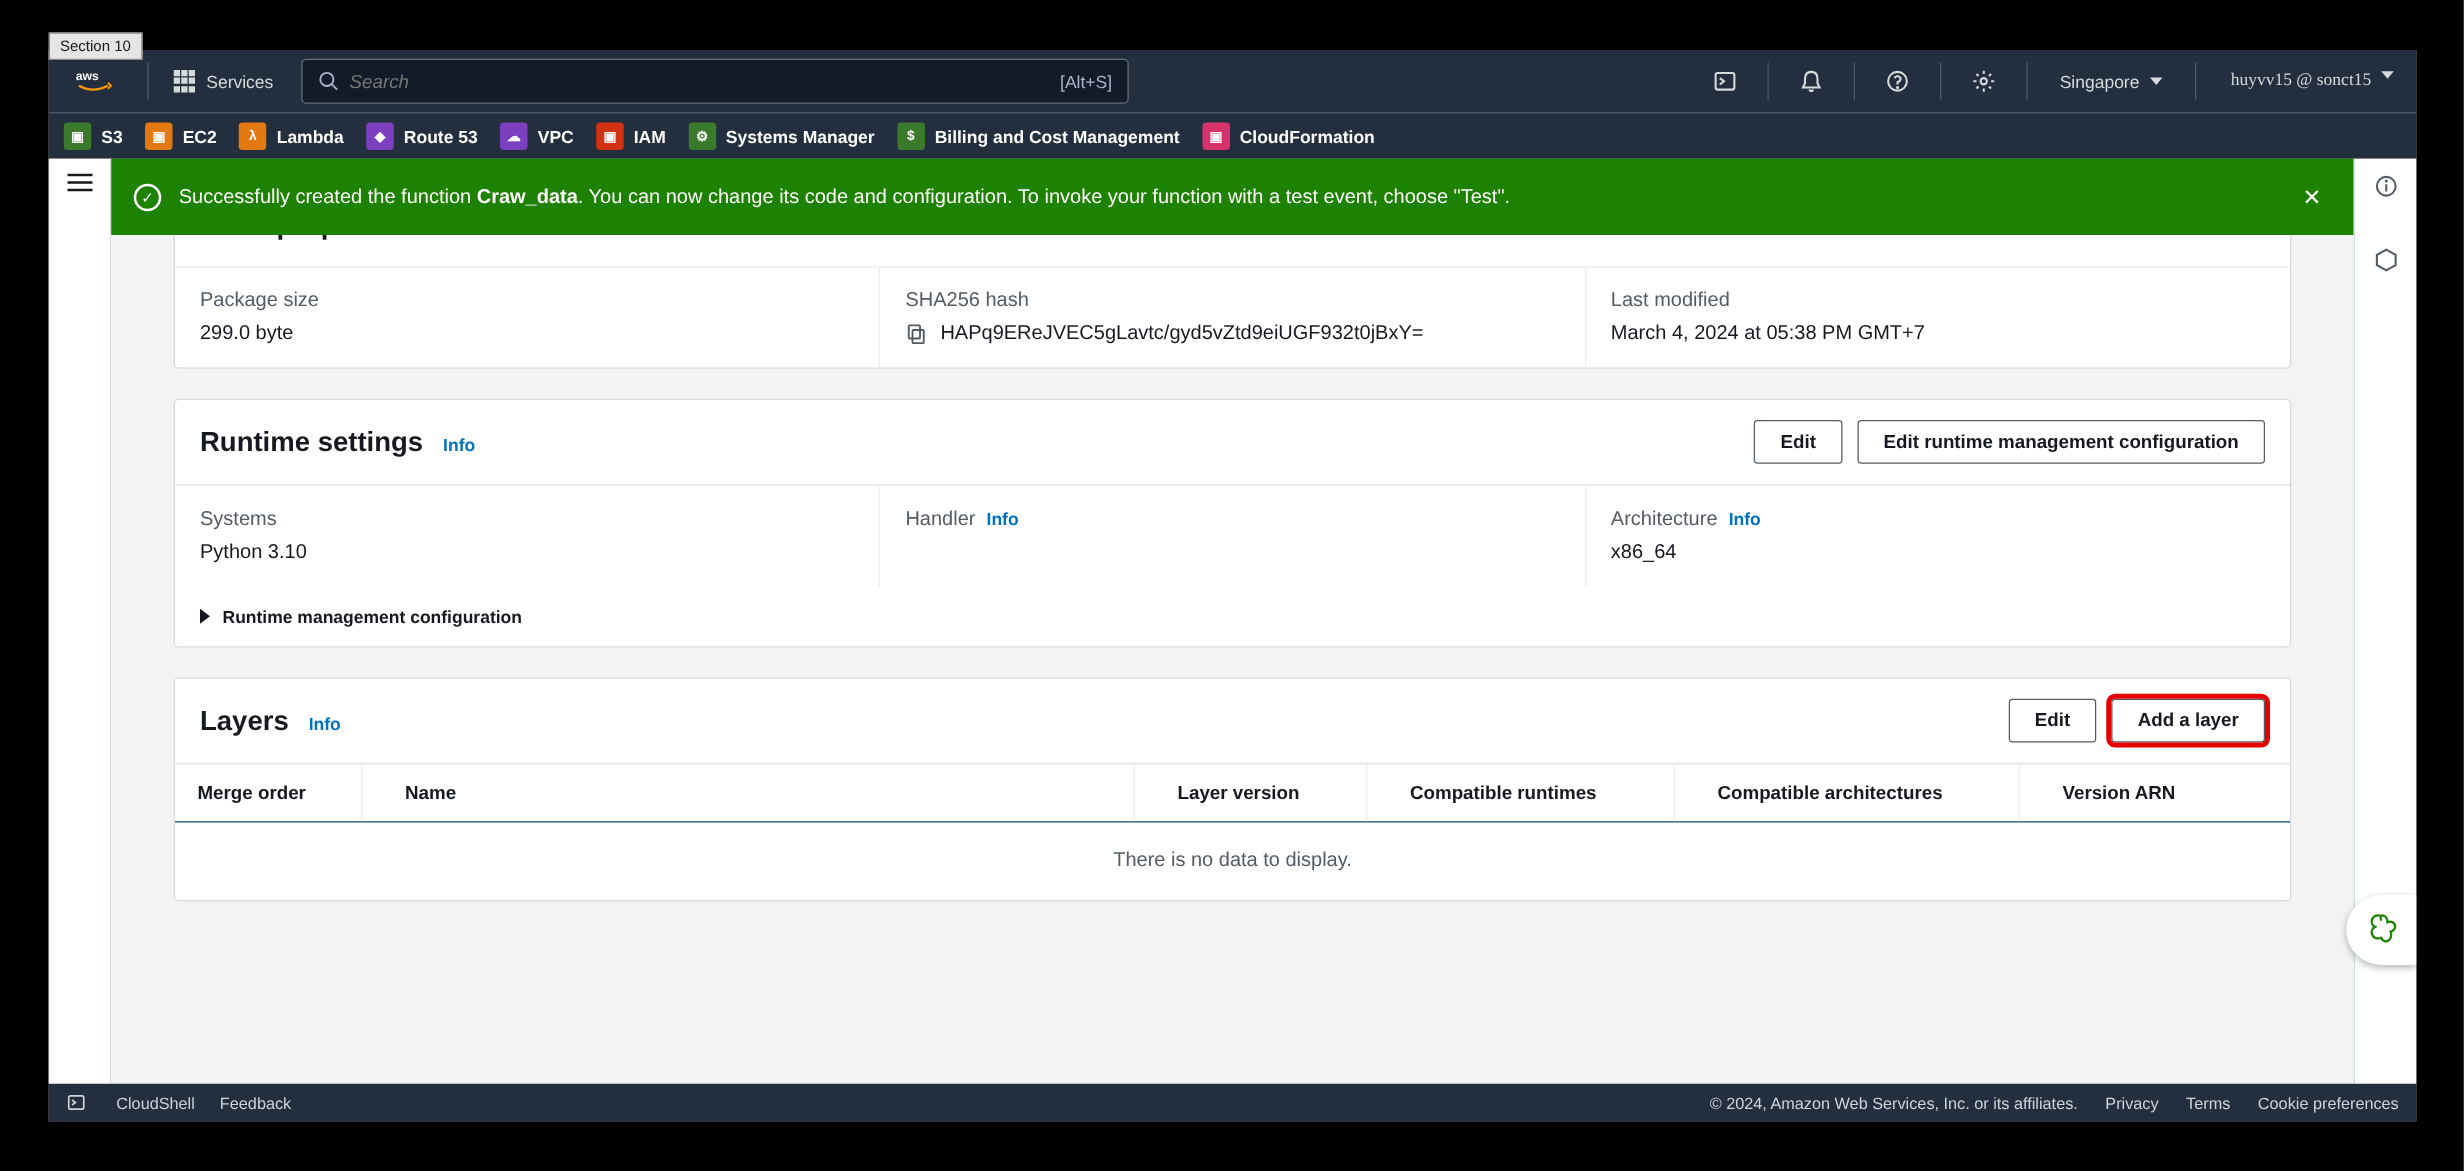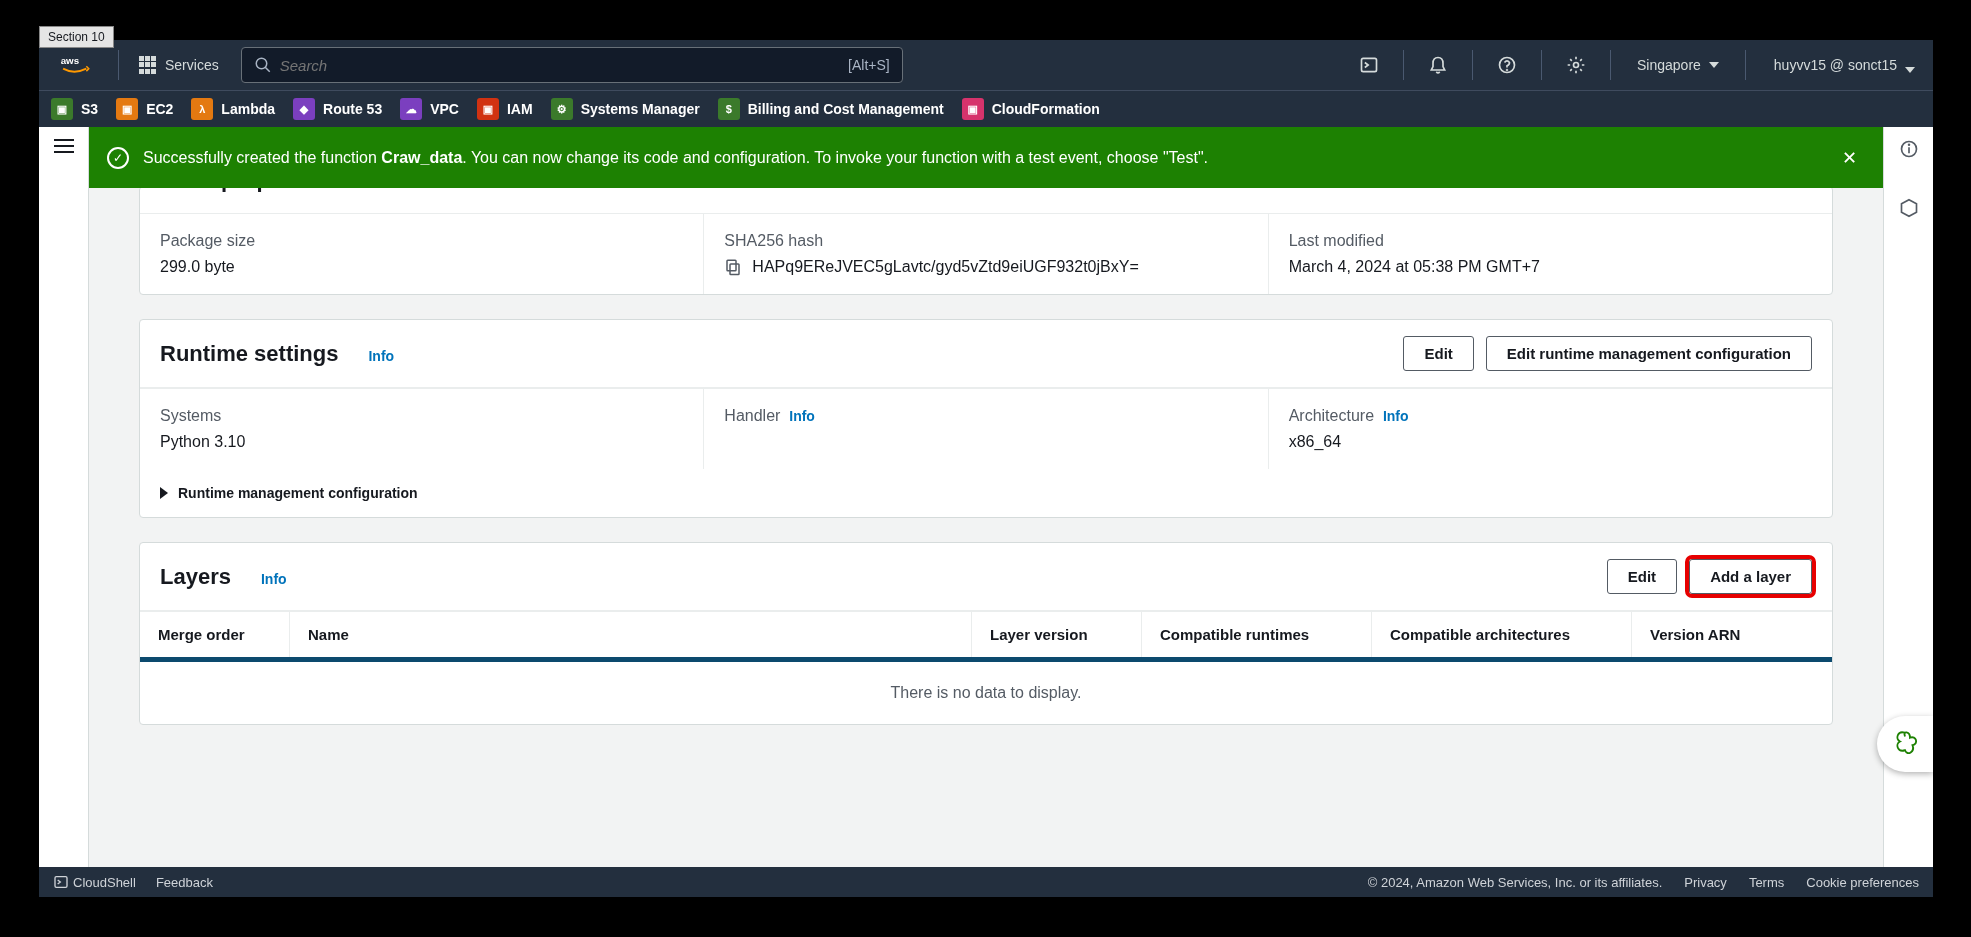--- a/index.html
+++ b/index.html
@@ -69,21 +69,21 @@
     flex:1; background:transparent; border:none; color:#d5dbdb;
     font-style:italic; font-size:15px; outline:none;
   }
   .search-wrap .shortcut { font-size:14px; color:#a9b4c4; }
   .topnav-right {
     margin-left:auto; display:flex; align-items:center; height:100%;
   }
   .topnav-item { padding:0 14px; height:100%; display:flex; align-items:center; cursor:pointer; }
   .topnav-item svg { stroke:#d5dbdb; fill:none; }
   .topnav-region { display:flex; align-items:center; gap:8px; padding:0 16px; cursor:pointer;}
-  .topnav-user { display:flex; align-items:flex-end; gap:8px; padding:0 18px; cursor:pointer;}
+  .topnav-user { display:flex; align-items:flex-start; gap:8px; padding:0 18px; cursor:pointer;font-family:Liberation Serif, serif;}
   .tri-down { display:inline-block; width:0; height:0; border-left:5px solid transparent; border-right:5px solid transparent; border-top:6px solid #d5dbdb; }
   
   .aws-shortcuts {
     height:37px;
     background:#232f3e;
     border-top:1px solid #3f4b5e;
     display:flex; align-items:center;
     padding-left:12px;
     gap:18px;
   }
@@ -122,21 +122,21 @@
     border:1px solid #d5dbdb;
     border-radius:4px;
     margin-bottom:24px;
   }
   .panel.codeprops { margin-top:-2px; }
   .panel-header {
     padding:16px 20px;
     display:flex; align-items:center; justify-content:space-between;
     border-bottom:1px solid #eaeded;
   }
-  .ph-left { display:flex; align-items:baseline; gap:30px; }
+  .ph-left { display:flex; align-items:baseline; gap:16px; }
   .ph-title { font-size:22px; font-weight:700; }
   .info-link { color:#0073bb; font-size:14px; font-weight:600; cursor:pointer; }
   .btn {
     border:1px solid #545b64;
     background:#fff;
     color:#16191f;
     font-weight:700;
     font-size:15px;
     padding:8px 20px;
     border-radius:3px;
@@ -144,32 +144,32 @@
   }
   .btn-row { display:flex; gap:12px; }
   .props-row { display:flex; border-top:1px solid #eaeded;}
   .prop-col { flex:1; padding:18px 20px; border-right:1px solid #eaeded;}
   .prop-col:last-child{border-right:none;}
   .prop-label { color:#545b64; font-size:16px; margin-bottom:8px;}
   .prop-val { font-size:16px; color:#16191f; display:flex; align-items:center; gap:10px;}
   .copy-icon { width:18px; height:18px; }
   .expand-row { padding:16px 20px; display:flex; align-items:center; gap:10px; font-weight:600; cursor:pointer;}
   .tri-right { display:inline-block; width:0; height:0; border-top:6px solid transparent; border-bottom:6px solid transparent; border-left:8px solid #16191f;}
-  .table-head { display:flex; border-top:1px solid #eaeded; border-bottom:5px solid #0c4a6e; }
+  .table-head { display:flex; border-top:1px solid #eaeded; border-bottom:1px solid #0c4a6e;gap:16px; }
   .th { padding:14px 18px; font-weight:700; font-size:15px; border-right:1px solid #eaeded; color:#16191f;}
   .th:last-child{border-right:none;}
   .no-data { text-align:center; padding:22px; color:#545b64; font-size:16px;}
   .highlight-btn { outline:4px solid #e60000; outline-offset:0;}
   
   .footer {
     height:30px; background:#232f3e; color:#cfd3d8; display:flex; align-items:center; padding:0 14px; font-size:13px; gap:20px;
   }
   .footer .f-right{ margin-left:auto; display:flex; gap:22px;align-items:center;}
   .footer a { color:#cfd3d8; cursor:pointer;}
-  .cloudshell{ display:flex; align-items:center; gap:4px;}
+  .cloudshell{ display:flex; align-items:center; gap:24px;}
   
   .floating-help {
     position:absolute; right:0; bottom:125px; width:56px; height:56px; border-radius:28px 0 0 28px;
     background:#fff; box-shadow:0 2px 6px rgba(0,0,0,0.3); display:flex; align-items:center; justify-content:center;
   }
   .floating-help svg { stroke:#1d8102; }
   .code-partial {
     padding:4px 20px 0; font-size:22px; font-weight:700; display:flex; align-items:baseline; gap:16px;
     color:#16191f; overflow:hidden; height:26px;
   }

